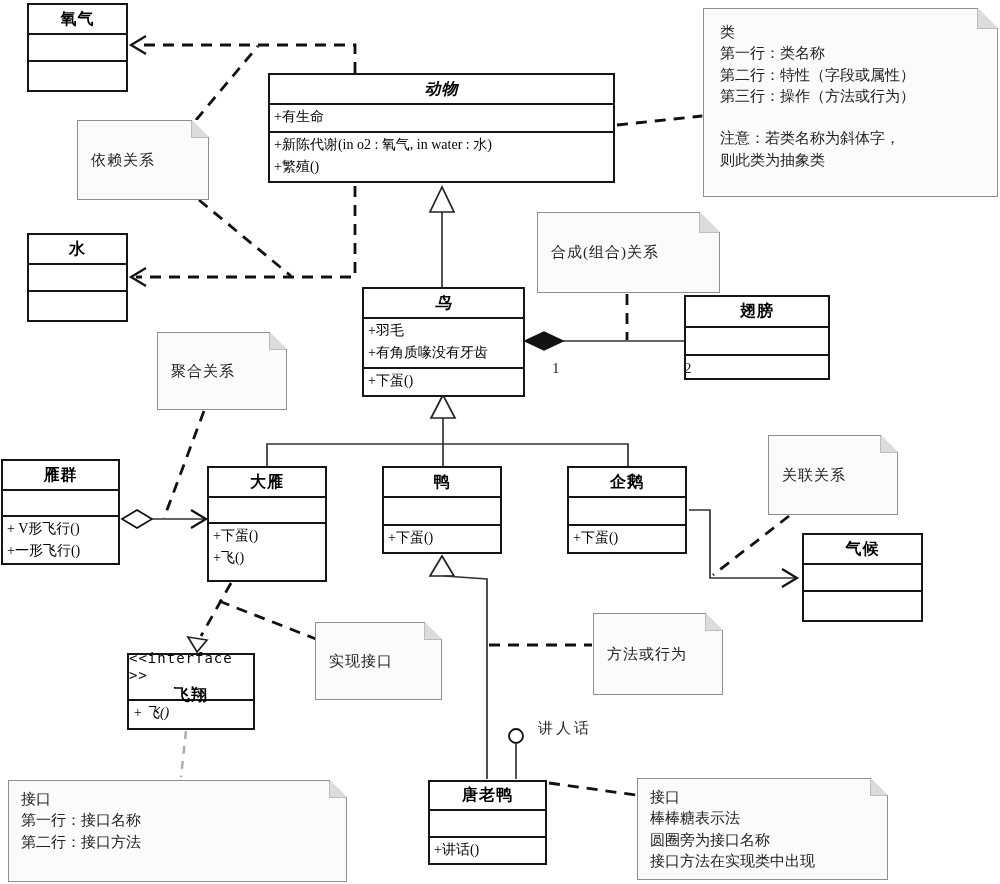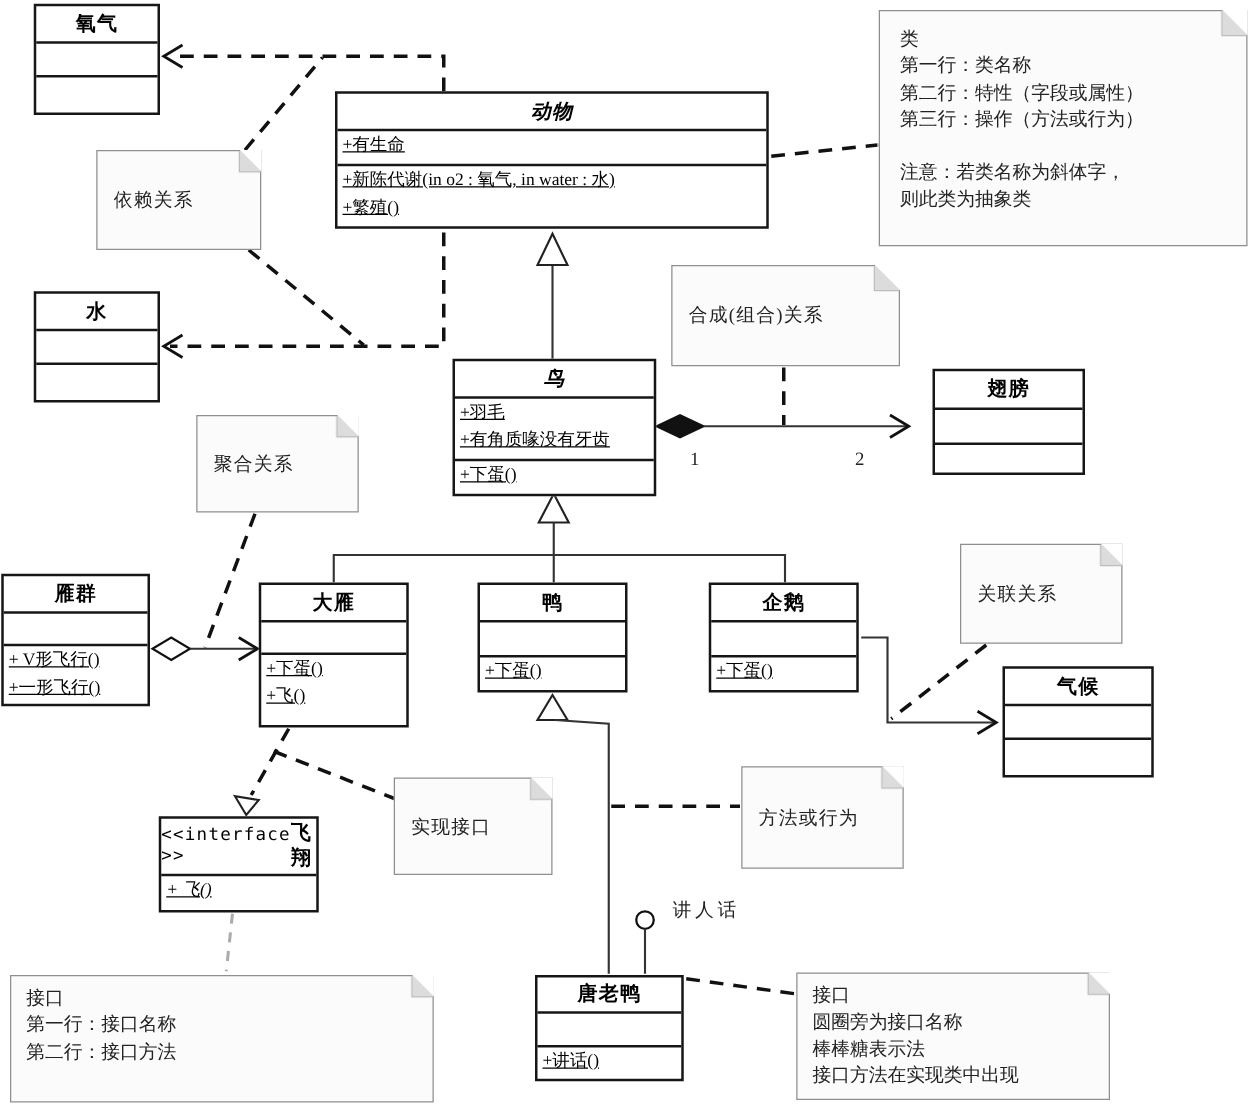--- a/index.html
+++ b/index.html
@@ -17,21 +17,21 @@
   .dia-o{ fill:#ffffff; stroke:#111; stroke-width:1.7; }
   .cir  { fill:#ffffff; stroke:#111; stroke-width:1.8; }
 
   
   .cls { position:absolute; background:#fff; border:2px solid #161616; }
   .cls .t { border-bottom:2px solid #161616; display:flex; align-items:center; justify-content:center;
             font-weight:bold; font-size:16px; letter-spacing:1px; }
   .cls .t.it { font-style:italic; }
   .cls .c { border-bottom:2px solid #161616; font-size:14px; padding:1px 4px; overflow:hidden; }
   .cls .c:last-child { border-bottom:none; }
-  .cls .m { line-height:22px; white-space:nowrap;text-decoration:underline; }
+  .cls .m { line-height:22px; white-space:nowrap; }
   .cls .m.it { font-style:italic; }
   .iface-st { font-family:"DejaVu Sans Mono","Liberation Mono",monospace; font-weight:normal; font-size:14px; }
 
   
   .note { position:absolute; background:#fbfbfb; border:1px solid #8f8f8f; font-size:15px; color:#222; }
   .note .fold { position:absolute; top:-1px; right:-1px; width:0; height:0; border-style:solid;
                 border-width:0 17px 17px 0; border-color:#ffffff #ffffff #dcdcdc #ffffff;
                 filter: drop-shadow(-1px 1px 0 #bdbdbd); }
   .note.nl { display:flex; align-items:center; }
   .note.nl .nlabel { padding-left:13px; letter-spacing:1px; }
@@ -122,21 +122,21 @@
     <div class="t it" style="height:30px">鸟</div>
     <div class="c" style="height:50px">
       <div class="m">+羽毛</div>
       <div class="m">+有角质喙没有牙齿</div>
     </div>
     <div class="c" style="height:26px">
       <div class="m">+下蛋()</div>
     </div>
   </div>
 
-  <div class="cls" style="left:746px;top:295px;width:122px">
+  <div class="cls" style="left:684px;top:295px;width:146px">
     <div class="t" style="height:31px">翅膀</div>
     <div class="c" style="height:28px"></div>
     <div class="c" style="height:22px"></div>
   </div>
 
   <div class="cls" style="left:1px;top:459px;width:119px">
     <div class="t" style="height:30px">雁群</div>
     <div class="c" style="height:26px"></div>
     <div class="c" style="height:46px">
       <div class="m">+ V形飞行()</div>
@@ -177,21 +177,21 @@
 
   <div class="cls" style="left:428px;top:780px;width:119px">
     <div class="t" style="height:29px">唐老鸭</div>
     <div class="c" style="height:27px"></div>
     <div class="c" style="height:25px">
       <div class="m">+讲话()</div>
     </div>
   </div>
 
   <div class="cls" style="left:127px;top:653px;width:128px">
-    <div class="t" style="height:46px;flex-direction:row;line-height:1.25">
+    <div class="t" style="height:46px;flex-direction:column;line-height:1.25">
       <div class="iface-st">&lt;&lt;interface &gt;&gt;</div>
       <div>飞翔</div>
     </div>
     <div class="c" style="height:27px">
       <div class="m it">+ 飞()</div>
     </div>
   </div>
 
   <div class="note" style="left:703px;top:8px;width:295px;height:189px">
     <span class="fold" style="border-width:0 20px 20px 0"></span>
@@ -242,22 +242,22 @@
       <div class="nline">接口</div>
       <div class="nline">第一行：接口名称</div>
       <div class="nline">第二行：接口方法</div>
     </div>
   </div>
 
   <div class="note" style="left:637px;top:778px;width:251px;height:102px">
     <span class="fold"></span>
     <div class="nlines" style="padding:8px 12px">
       <div class="nline">接口</div>
+      <div class="nline">棒棒糖表示法</div>
       <div class="nline">圆圈旁为接口名称</div>
-      <div class="nline">棒棒糖表示法</div>
       <div class="nline">接口方法在实现类中出现</div>
     </div>
   </div>
 
   <span class="elabel" style="left:552px;top:360px">1</span>
   <span class="elabel" style="left:684px;top:360px">2</span>
   <span class="elabel" style="left:538px;top:719px;letter-spacing:3px">讲人话</span>
 
 </div>
 

